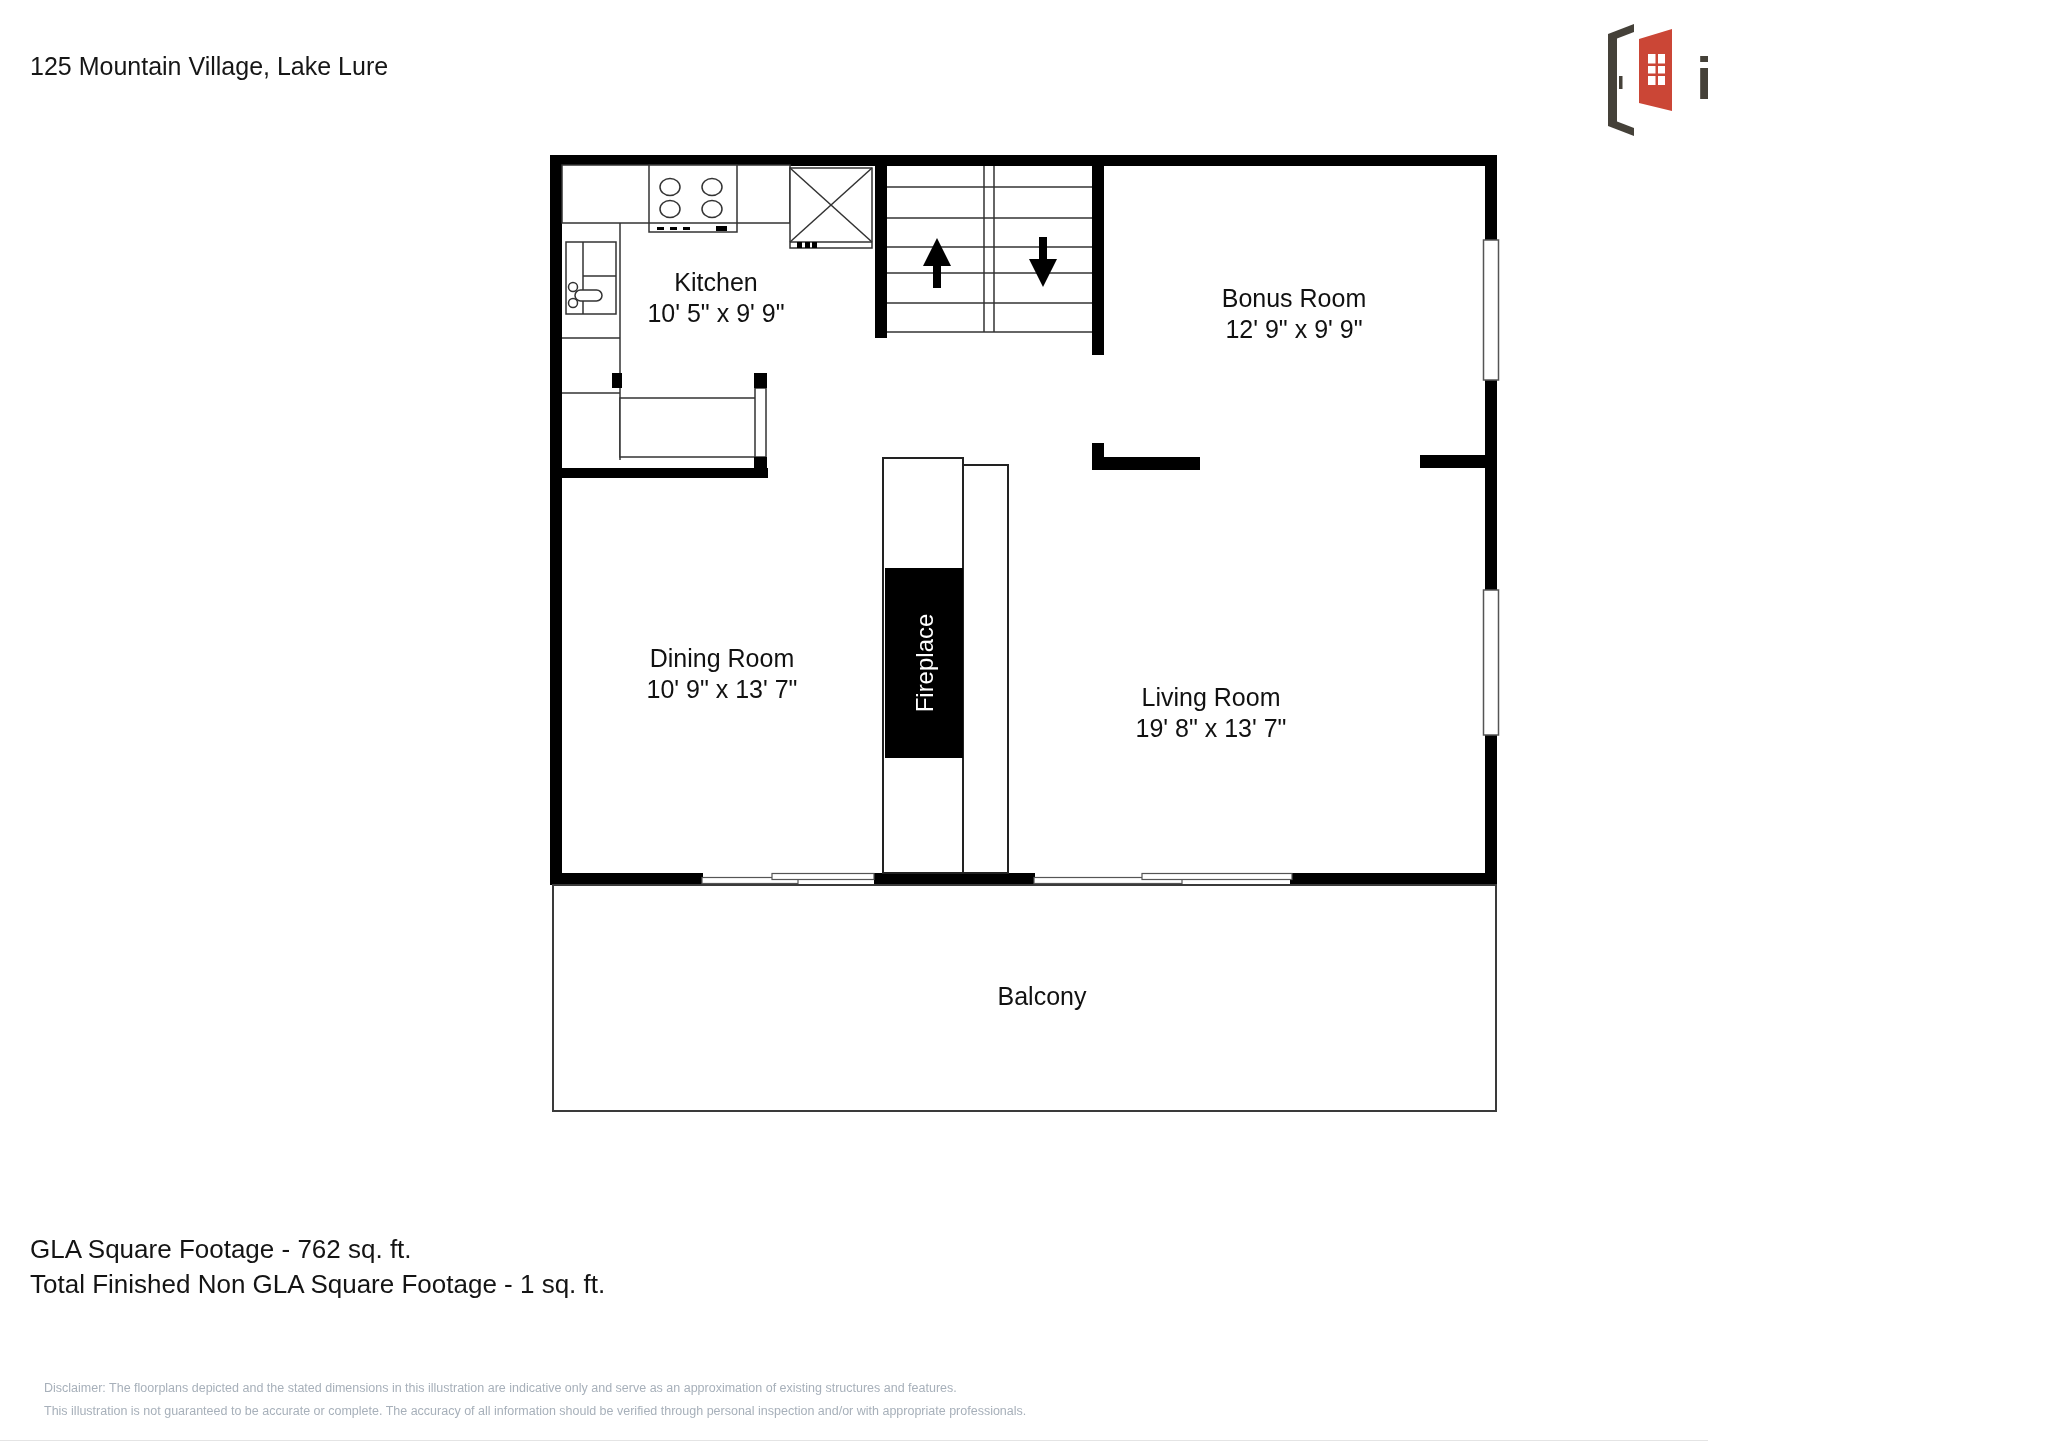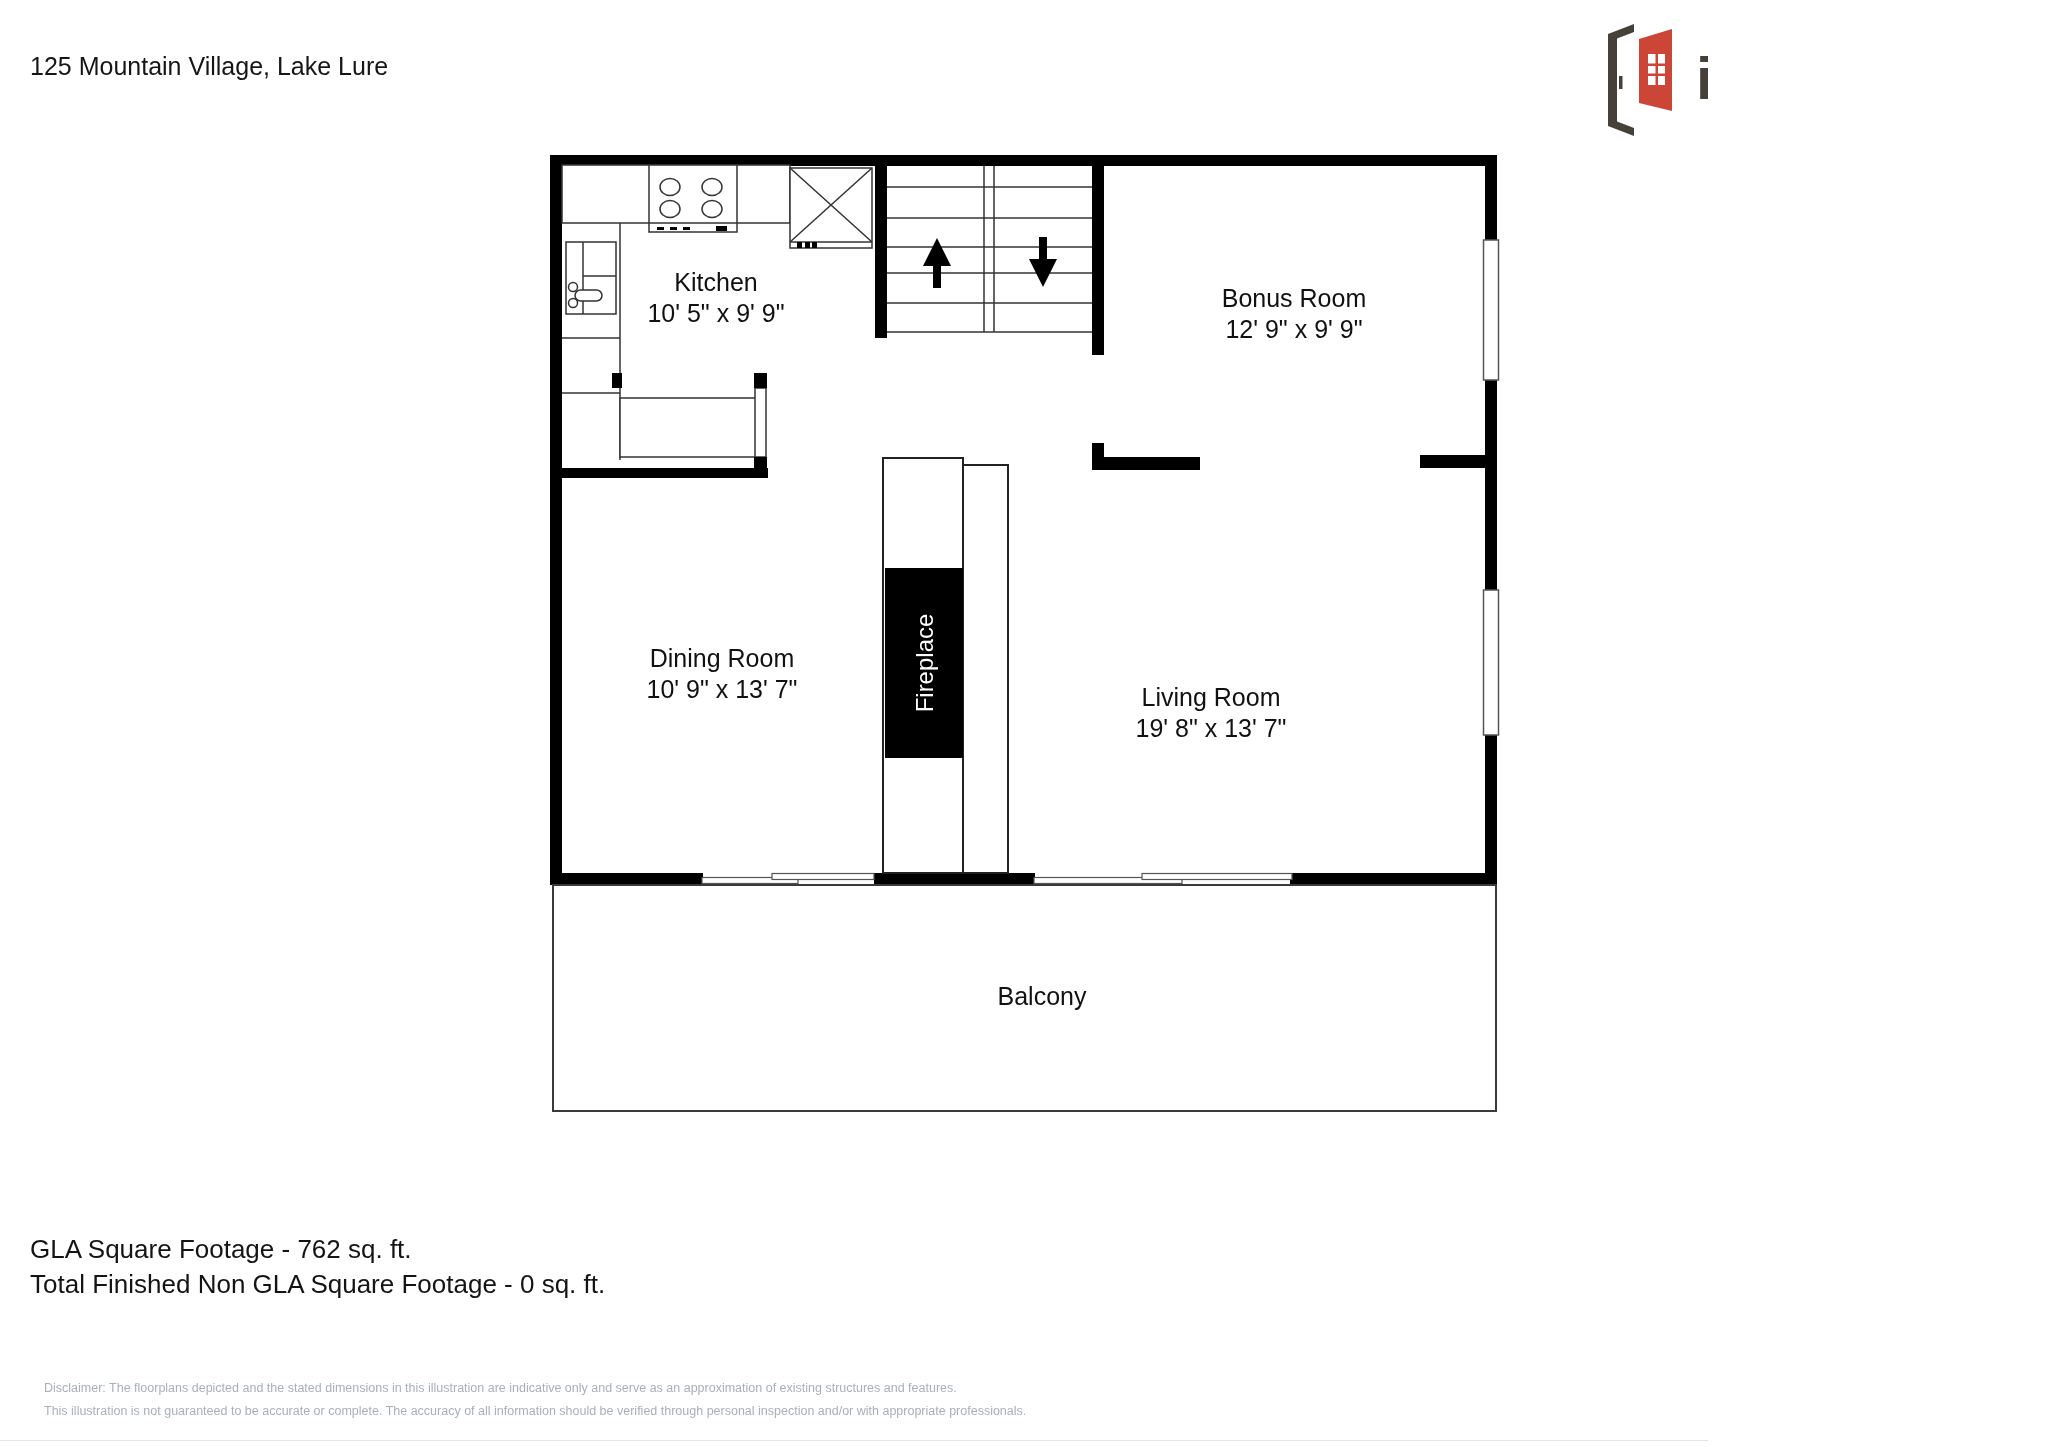--- a/index.html
+++ b/index.html
@@ -167,21 +167,21 @@
       <text class="rmlabel" x="722" y="658" dominant-baseline="central">Dining Room</text>
       <text class="rmlabel" x="722" y="689" dominant-baseline="central">10' 9" x 13' 7"</text>
       <text class="rmlabel" x="1211" y="697" dominant-baseline="central">Living Room</text>
       <text class="rmlabel" x="1211" y="728" dominant-baseline="central">19' 8" x 13' 7"</text>
       <text class="rmlabel" x="1042" y="996" dominant-baseline="central">Balcony</text>
     </g>
   </svg>
 
   <div class="summary">
     <div>GLA Square Footage - 762 sq. ft.</div>
-    <div>Total Finished Non GLA Square Footage - 0 sq. ft.</div>
+    <div>Total Finished Non GLA Square Footage - 1 sq. ft.</div>
   </div>
 
   <div class="disclaimer">
     <div>Disclaimer: The floorplans depicted and the stated dimensions in this illustration are indicative only and serve as an approximation of existing structures and features.</div>
     <div>This illustration is not guaranteed to be accurate or complete. The accuracy of all information should be verified through personal inspection and/or with appropriate professionals.</div>
   </div>
 
   <div class="page-edge"></div>
 </div>
 

